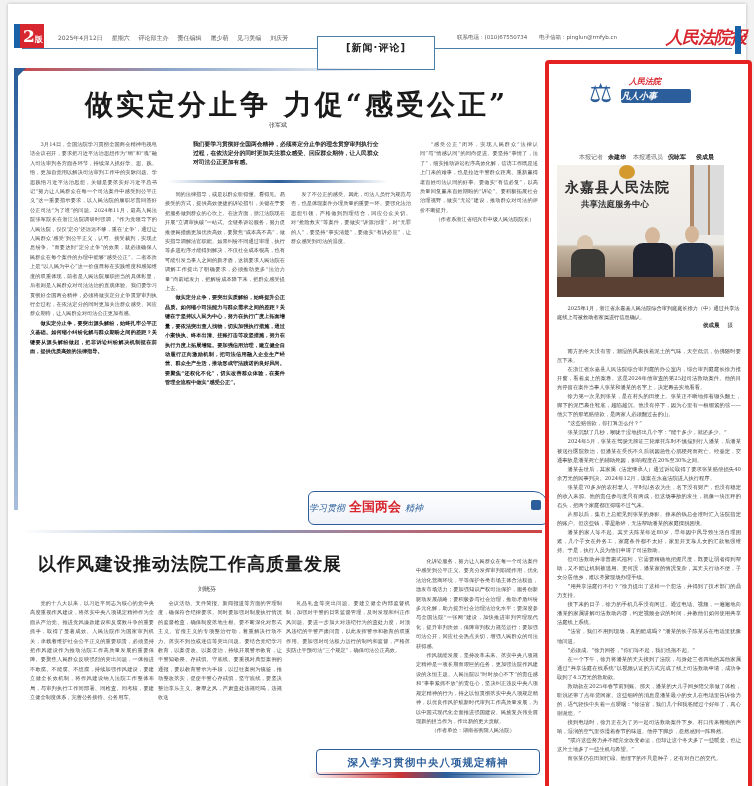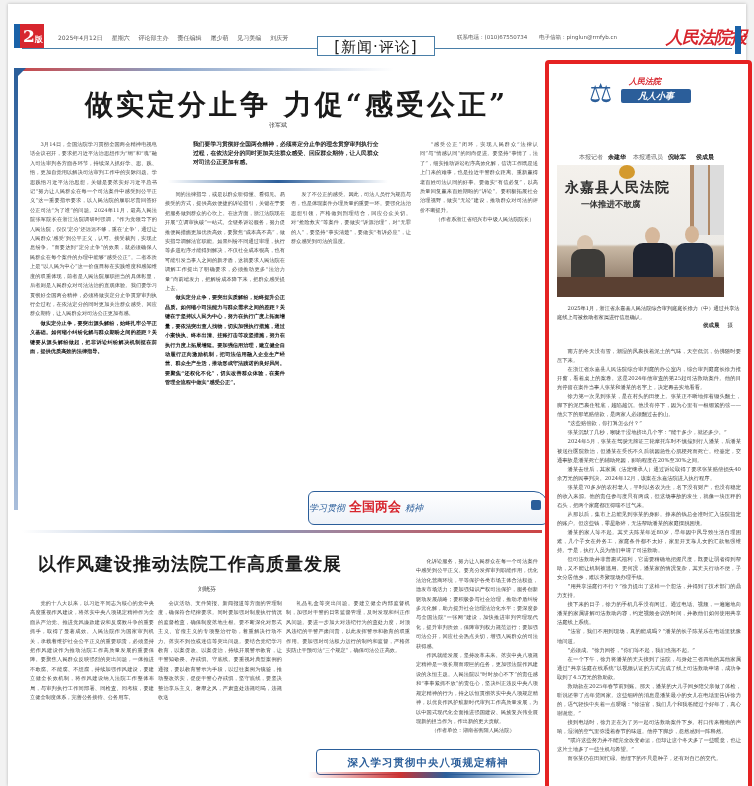--- a/index.html
+++ b/index.html
@@ -4,21 +4,21 @@
 <style>
 *{box-sizing:border-box;margin:0;padding:0}
 html,body{width:754px;height:786px;overflow:hidden;background:#f2f2f2}
 body{font-family:"DejaVu Serif",serif;color:#222;position:relative}
 .page{position:absolute;left:8px;top:4px;width:738px;height:782px;background:#fff;box-shadow:0 0 3px rgba(0,0,0,.25)}
 .hdr-line{position:absolute;left:14px;right:14px;top:44px;height:1px;background:#4a7fa8}
 .pageno{position:absolute;left:6px;top:20px;width:30px;height:24px;background:#d7262e;border-left:6px solid #1a62a8;color:#fff;font-family:"DejaVu Serif",serif;font-weight:bold;font-size:17px;line-height:24px;padding-left:3px}
 .pageno small{font-size:8px}
 .meta{position:absolute;left:50px;top:30px;font-size:6px;color:#555;font-family:"DejaVu Sans",sans-serif;white-space:nowrap}
 .meta span{margin-right:7px}
-.section-tag{position:absolute;left:309px;top:32px;width:118px;height:20px;border:1px solid #4a7fa8;background:#fff;font-family:"DejaVu Sans",sans-serif;font-weight:normal;font-size:15px;line-height:21px;text-align:center;letter-spacing:1px}
+.section-tag{position:absolute;left:309px;top:32px;width:118px;height:34px;border:1px solid #4a7fa8;background:#fff;font-family:"DejaVu Sans",sans-serif;font-weight:bold;font-size:10px;line-height:21px;text-align:center;letter-spacing:1px}
 .contact{position:absolute;left:449px;top:30px;font-size:5.5px;color:#555;font-family:"DejaVu Sans",sans-serif;white-space:nowrap}
 .contact span{margin-right:10px}
 .masthead{position:absolute;left:658px;top:22px;font-family:"DejaVu Serif",serif;font-style:italic;font-weight:bold;color:#d7262e;font-size:17px;letter-spacing:-1px}
 .mast-bar{position:absolute;left:727px;top:22px;width:6px;height:28px;background:#1a62a8}
 
 .a1-frame-top{position:absolute;left:6px;top:64px;width:380px;height:3px;background:linear-gradient(90deg,#c44 0%,#8aa3c8 40%,rgba(255,255,255,0) 100%)}
 .a1-frame-left{position:absolute;left:6px;top:66px;width:4px;height:440px;background:linear-gradient(180deg,#2b5e9a,#a9bedb)}
 .a1-corner{position:absolute;left:6px;top:64px;width:0;height:0;border-top:12px solid #2b5e9a;border-right:12px solid transparent}
 .a1-title{position:absolute;left:40px;top:82px;width:460px;text-align:right;font-family:"DejaVu Serif",serif;font-weight:bold;font-size:28px;letter-spacing:3px;color:#1a1a1a}
 .a1-author{position:absolute;left:40px;top:117px;width:460px;text-align:center;font-size:6px;color:#444;font-family:"DejaVu Sans",sans-serif}
@@ -34,21 +34,21 @@
 
 .a2-title{position:absolute;left:30px;top:548px;width:330px;font-family:"DejaVu Serif",serif;font-weight:bold;font-size:18px;letter-spacing:1px;color:#1a1a1a}
 .a2-author{position:absolute;left:190px;top:581px;font-size:6px;color:#444;font-family:"DejaVu Sans",sans-serif}
 .banner2{position:absolute;left:308px;top:745px;width:224px;height:26px;border:1px solid #2b5e9a;border-radius:4px;background:#fff;text-align:center;font-family:"DejaVu Serif",serif;font-weight:bold;font-size:10.5px;color:#2b5e9a;line-height:24px;letter-spacing:1px}
 .banner2-swoosh{position:absolute;left:300px;top:768px;width:230px;height:6px;background:linear-gradient(90deg,rgba(200,40,40,0),#c33 40%,#2b5e9a 60%,rgba(43,94,154,0))}
 
 .feature{position:absolute;left:537px;top:56px;width:207px;height:730px;border:4px solid #e52222;border-radius:4px;background:#fff}
 .logo{position:absolute;left:40px;top:10px;width:110px;height:40px}
 .logo-scale{position:absolute;left:0;top:4px;font-size:26px;color:#2b5e9a;line-height:30px}
 .logo-top{position:absolute;left:40px;top:2px;font-family:"DejaVu Serif",serif;font-style:italic;font-size:8px;color:#d7262e;font-weight:bold}
-.logo-box{position:absolute;left:32px;top:15px;width:70px;height:14px;background:#2b5e9a;border-radius:2px;color:#fff;font-family:"DejaVu Serif",serif;font-style:italic;font-weight:bold;font-size:9px;text-align:center;line-height:14px}
+.logo-box{position:absolute;left:32px;top:15px;width:70px;height:14px;background:#2b5e9a;border-radius:2px;color:#fff;font-family:"DejaVu Serif",serif;font-style:italic;font-weight:bold;font-size:9px;text-align:left;line-height:14px}
 .f-title{position:absolute;left:4px;top:57px;width:192px;text-align:center;font-family:"DejaVu Serif",serif;font-weight:bold;font-size:15.5px;color:#111;letter-spacing:0}
 .f-byline{position:absolute;left:4px;top:89px;width:192px;text-align:center;font-size:6px;color:#666;font-family:"DejaVu Sans",sans-serif;white-space:nowrap}
 .f-byline b{color:#222;margin:0 5px}
 .photo{position:absolute;left:8px;top:101px;width:167px;height:132px;background:linear-gradient(180deg,#f4f1ec 0%,#eceae6 60%,#c9b9a5 62%,#7a6453 100%);overflow:hidden}
 .photo .wall-sign{position:absolute;left:8px;top:14px;font-family:"DejaVu Serif",serif;font-weight:bold;font-size:14px;color:#2d2d2d;letter-spacing:1px}
 .photo .wall-sub{position:absolute;left:24px;top:34px;font-family:"DejaVu Serif",serif;font-weight:bold;font-size:8.5px;color:#333}
 .photo .emblem{position:absolute;left:62px;top:0;width:16px;height:14px;border-radius:50%;background:#d49a2e}
 .photo .window{position:absolute;right:0;top:0;width:34px;height:70px;background:#dcdcdc;border-left:4px solid #b08a68}
 .photo .window::after{content:"";position:absolute;left:14px;top:0;width:2px;height:70px;background:#b08a68}
 .photo .desk{position:absolute;left:0;bottom:0;width:184px;height:20px;background:#5a4032}
@@ -144,21 +144,21 @@
       <div class="logo-top">人民法院</div>
       <div class="logo-box">凡人小事</div>
     </div>
     <div class="f-byline">
       <span>本报记者</span><b>余建华</b>
       <span>本报通讯员</span><b>倪咏军</b><b>侯成晨</b>
     </div>
     <div class="photo">
       <div class="emblem"></div>
       <div class="wall-sign">永嘉县人民法院</div>
-      <div class="wall-sub">一体推进不敢腐</div>
+      <div class="wall-sub">共享法庭服务中心</div>
       <div class="window"></div>
       <div class="p1h"></div>
       <div class="person p1"></div>
       <div class="p2h"></div>
       <div class="person p2"></div>
       <div class="p3h"></div>
       <div class="person p3"></div>
       <div class="desk"></div>
     </div>
     <div class="caption">2025年1月，浙江省永嘉县人民法院综合审判庭庭长徐力（中）通过共享法庭线上与被救助者家属进行信息确认。</div>

